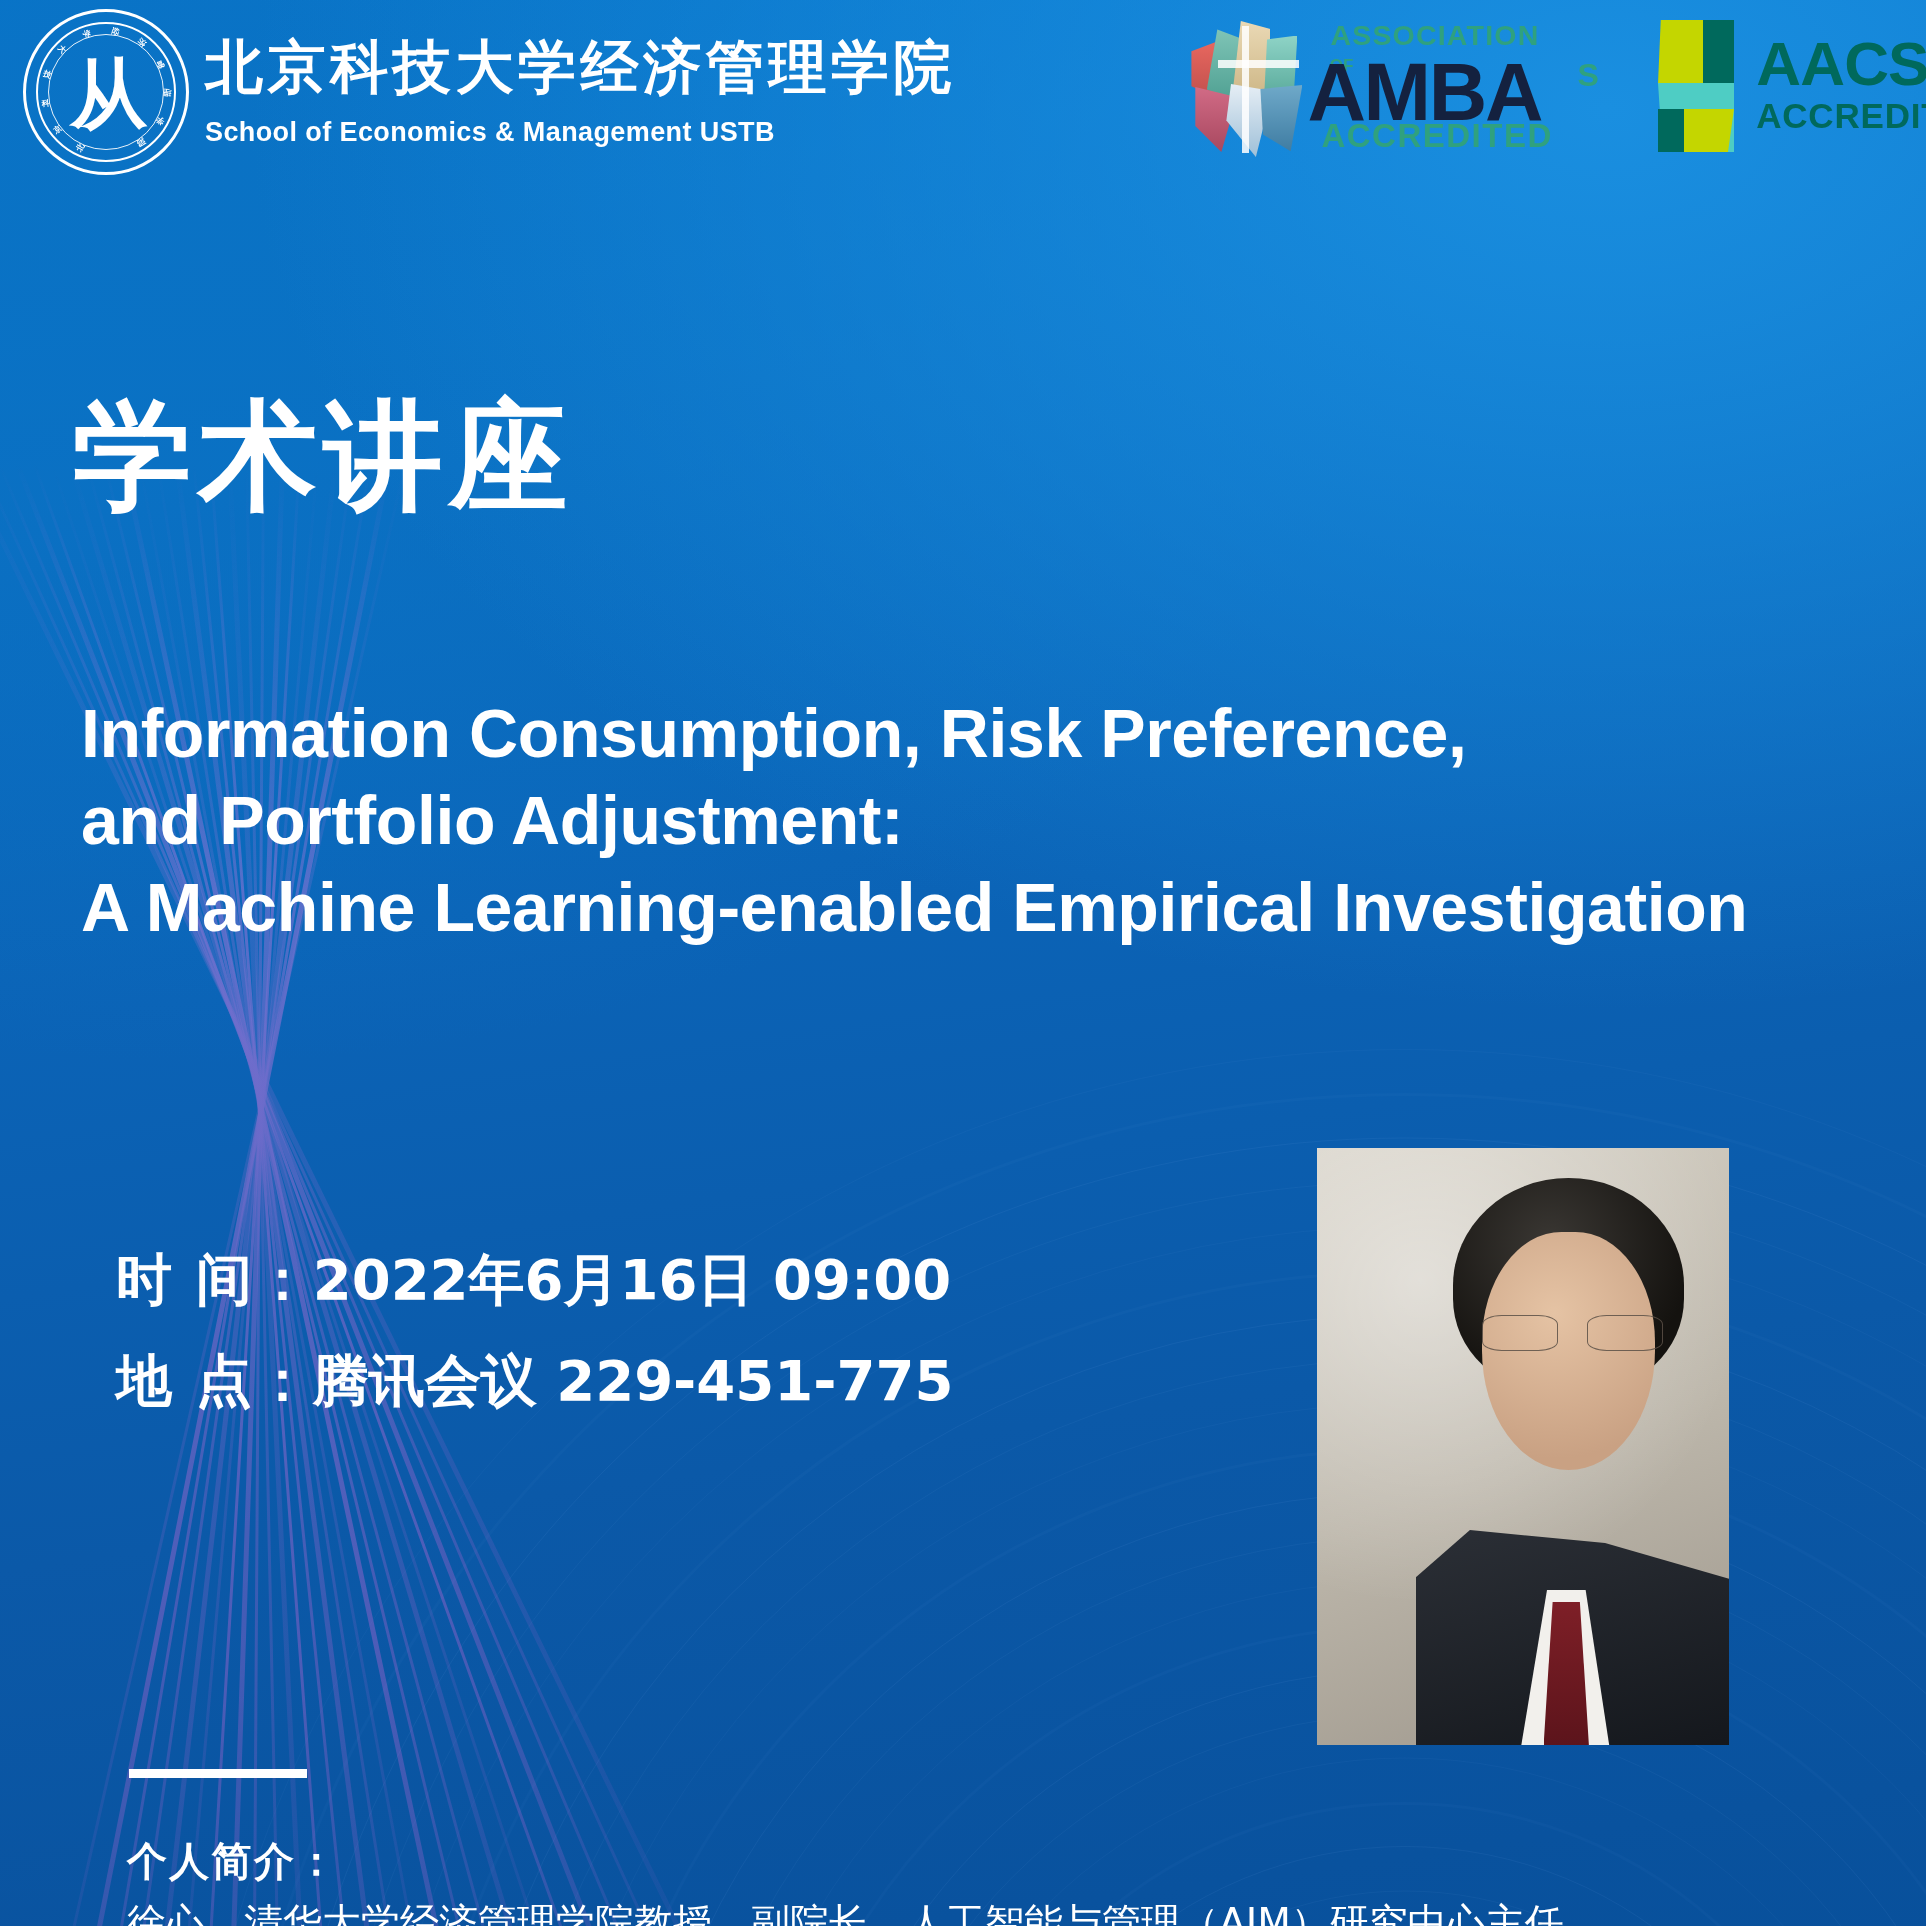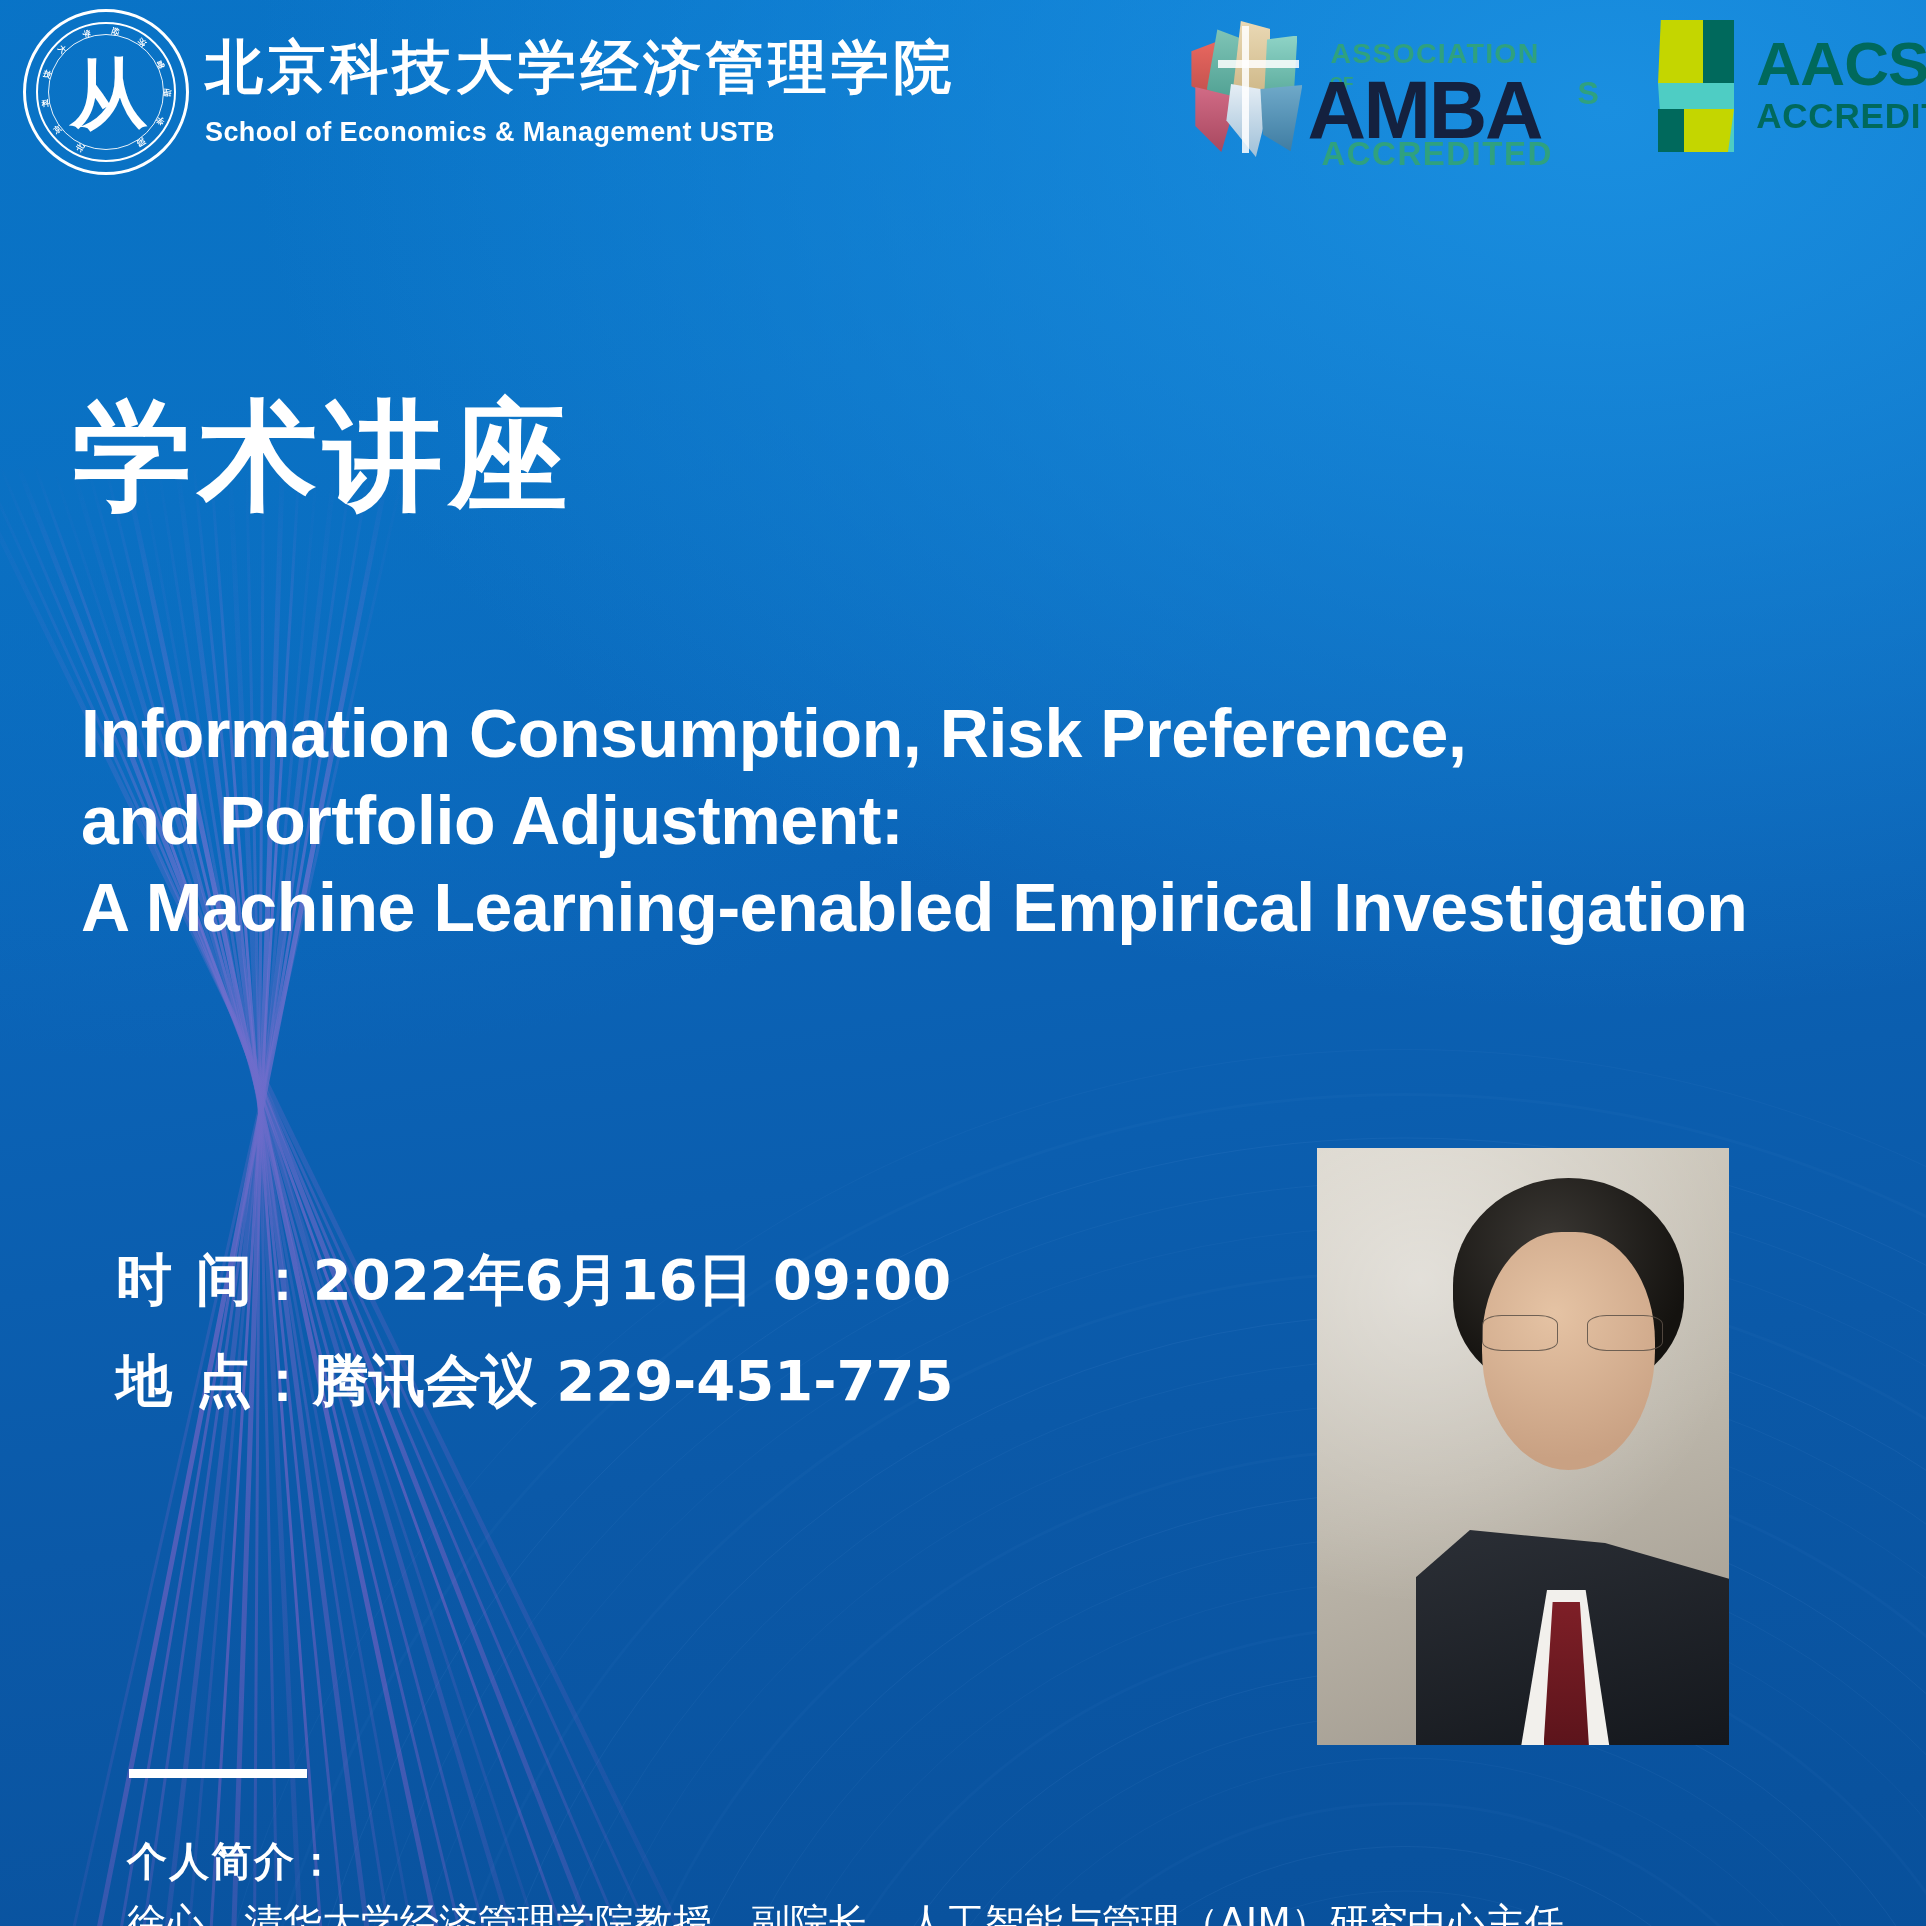--- a/index.html
+++ b/index.html
@@ -45,21 +45,21 @@
 
   .sem-names{display:flex;flex-direction:column;justify-content:flex-start;}
   .sem-cn{font-size:58px;font-weight:700;color:#fff;letter-spacing:4.6px;line-height:1.05;
     font-family:"DejaVu Sans","Liberation Sans",sans-serif;}
   .sem-en{font-size:27px;font-weight:700;color:#fff;letter-spacing:0.4px;margin-top:19px;}
 
   .accred{position:absolute;right:23px;top:14px;display:flex;align-items:center;gap:11.6px;}
   .amba{position:relative;width:455px;height:143px;}
   .amba .gem{position:absolute;left:0;top:3.9px;width:119px;height:135px;}
   .amba .gem i{position:absolute;}
-  .amba .word{position:absolute;left:116px;top:18px;width:339px;height:100%;}
+  .amba .word{position:absolute;left:116px;top:0;width:339px;height:100%;}
   .amba .assoc{position:absolute;left:23px;top:4.6px;font-size:28.5px;color:#2fa17f;font-weight:700;letter-spacing:1.2px;}
   .amba .of{position:absolute;left:22.3px;top:42px;font-size:17px;color:#2fa17f;font-weight:700;}
   .amba .main{position:absolute;left:0;top:32px;font-size:81px;color:#14213f;font-weight:700;letter-spacing:-2.3px;}
   .amba .s{position:absolute;left:270px;top:43px;font-size:32px;color:#2fa17f;font-weight:700;}
   .amba .acc{position:absolute;left:14px;top:103px;font-size:33px;color:#2fa17f;font-weight:700;letter-spacing:1.5px;}
 
   .aacsb{position:relative;width:378px;height:139px;display:flex;align-items:center;gap:9.2px;}
   .aacsb .mark{position:relative;width:89px;height:131px;}
   .aacsb .mark i{position:absolute;}
   .aacsb .txt{display:flex;flex-direction:column;}

